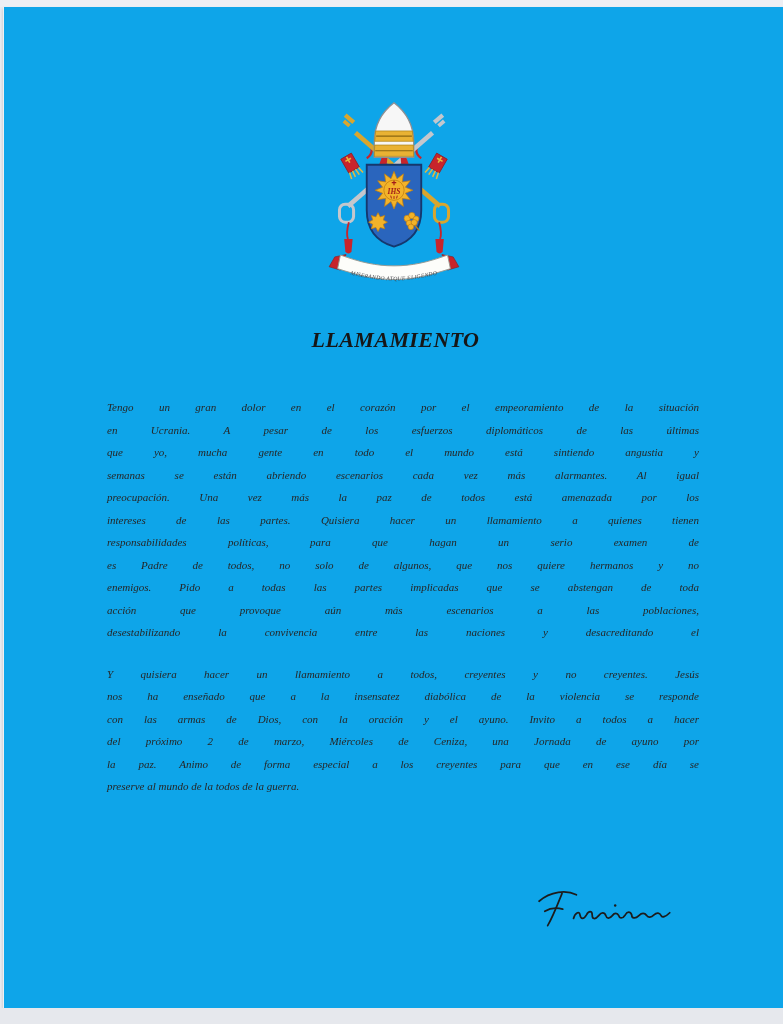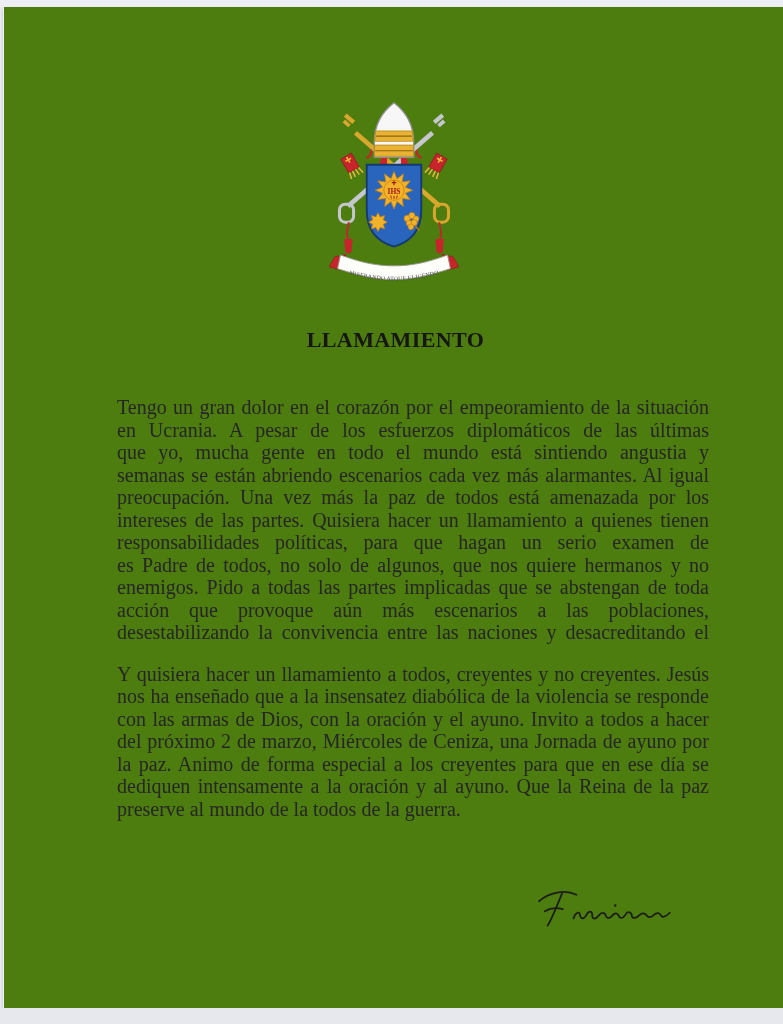--- a/index.html
+++ b/index.html
@@ -1,26 +1,26 @@
 <!DOCTYPE html>
 <html><head>
 <meta charset="utf-8">
 <style>
   html,body{margin:0;padding:0;background:#e9ebf0;}
   .stage{position:relative;width:783px;height:1024px;margin:0 auto;background:#e9ebf0;overflow:hidden;
          font-family:"Liberation Serif", serif;}
   .strip-top{position:absolute;left:0;top:0;width:783px;height:7px;background:#edeff4;}
   .strip-bottom{position:absolute;left:0;top:1008px;width:783px;height:16px;background:#e6e8ed;}
-  .sheet{position:absolute;left:3px;top:7px;width:780px;height:1001px;background:#4d7c0f;
-         border-left:1px solid #eef0f3;box-shadow:0 2px 3px rgba(70,75,90,.28);}
+  .sheet{position:absolute;left:3px;top:7px;width:780px;height:1001px;background:#0ea5e9;
+         border-left:1px solid #eef0f3;box-shadow:0 2px 3px rgba(70,75,90,.28);font-style:italic;}
   .arms{position:absolute;left:50%;top:92px;transform:translateX(-50%);width:142px;height:188px;}
   .doc-title{position:absolute;left:0;top:320px;width:783px;text-align:center;
              font-size:22px;font-weight:bold;letter-spacing:.4px;color:#161616;}
-  .textblock{position:absolute;left:113px;top:389px;width:592px;color:#262626;
-             font-size:20px;}
+  .textblock{position:absolute;left:103px;top:389px;width:592px;color:#262626;
+             font-size:11px;}
   .para{margin:0 0 19px 0;}
   .line{height:22.5px;line-height:22.5px;text-align:justify;text-align-last:justify;white-space:nowrap;}
   .line.last{text-align-last:left;}
   .signature{position:absolute;left:525px;top:876px;width:158px;height:48px;}
 </style>
 </head>
 <body>
 
 <div class="stage">
   <div class="strip-top"></div>
@@ -131,21 +131,20 @@
           <div class="line">enemigos. Pido a todas las partes implicadas que se abstengan de toda</div>
           <div class="line">acción que provoque aún más escenarios a las poblaciones,</div>
           <div class="line">desestabilizando la convivencia entre las naciones y desacreditando el</div>
         </div>
       <div class="para">
           <div class="line">Y quisiera hacer un llamamiento a todos, creyentes y no creyentes. Jesús</div>
           <div class="line">nos ha enseñado que a la insensatez diabólica de la violencia se responde</div>
           <div class="line">con las armas de Dios, con la oración y el ayuno. Invito a todos a hacer</div>
           <div class="line">del próximo 2 de marzo, Miércoles de Ceniza, una Jornada de ayuno por</div>
           <div class="line">la paz. Animo de forma especial a los creyentes para que en ese día se</div>
-          <div class="line">dediquen intensamente a la oración y al ayuno. Que la Reina de la paz</div>
           <div class="line last">preserve al mundo de la todos de la guerra.</div>
         </div>
     </div>
 
     <svg class="signature" viewBox="0 0 220 64" role="img" aria-label="Franciscus">
       <g fill="none" stroke="#1c1c1c" stroke-width="2.4" stroke-linecap="round">
         <path d="M14,24 C30,10 52,8 66,15"></path>
         <path d="M46,13 C40,28 34,44 26,58"></path>
         <path d="M22,38 C30,33 40,33 47,35"></path>
         <path d="M62,48 C64,40 70,37 71,43 C72,49 76,50 80,43 C83,37 88,37 88,43

